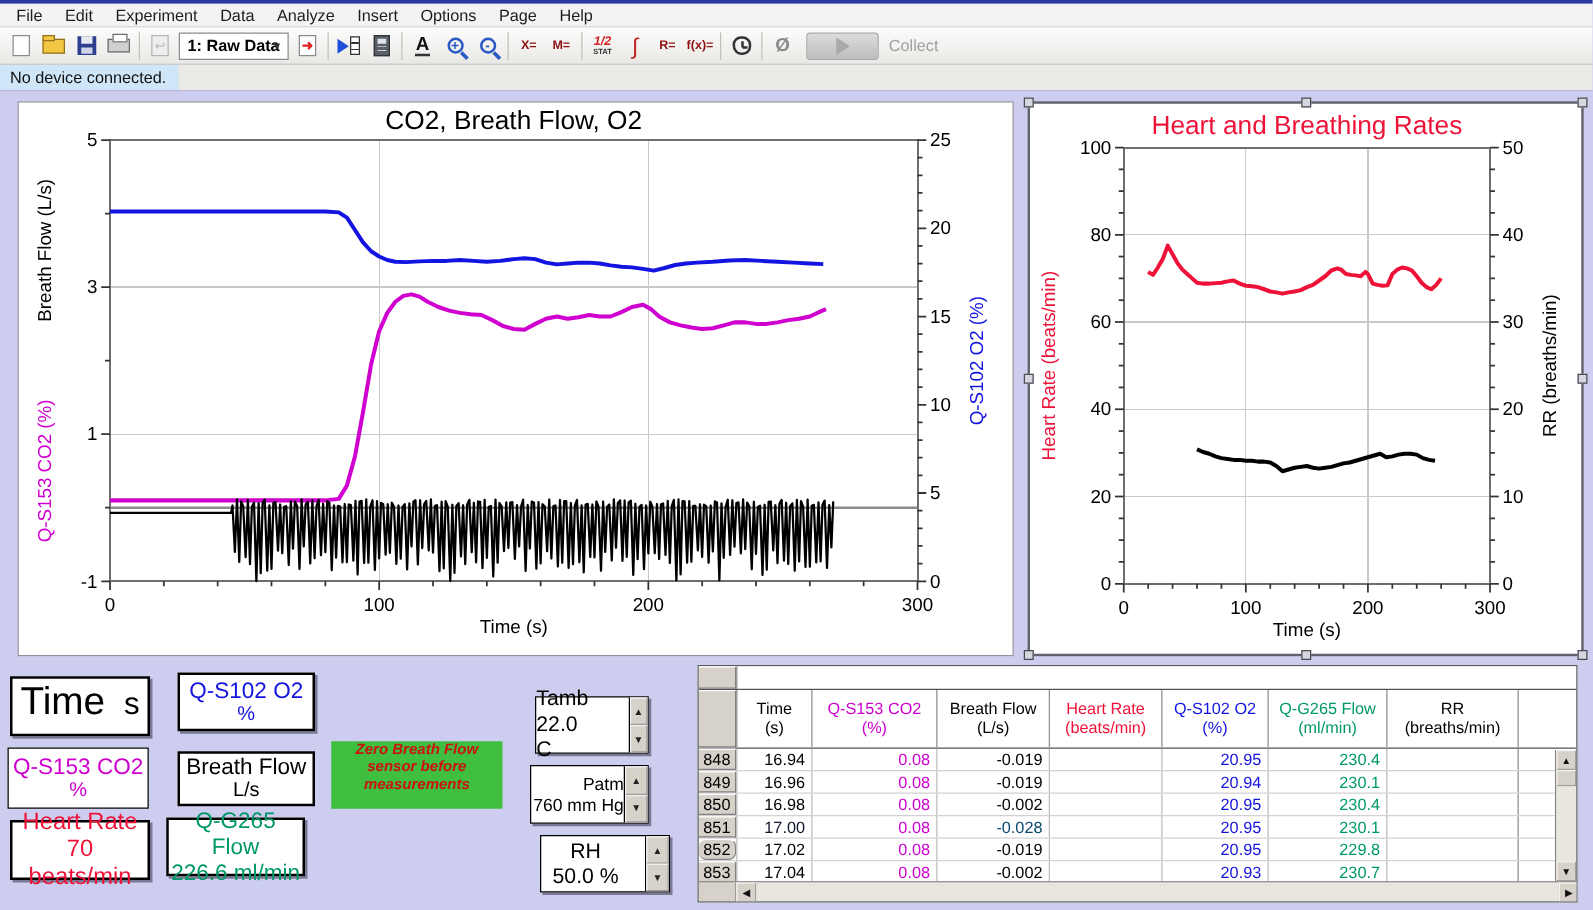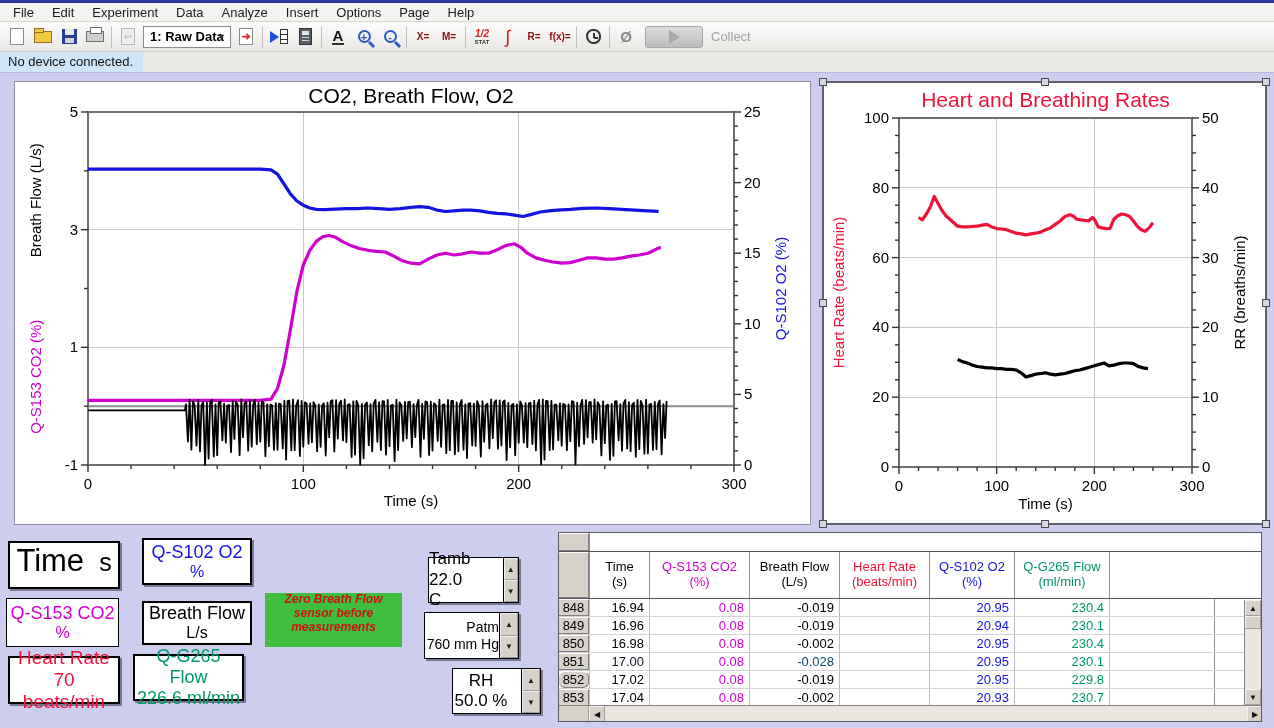--- a/index.html
+++ b/index.html
@@ -109,21 +109,21 @@
     box-shadow:2px 2px 0 rgba(20,20,40,0.45); display:flex; }
   .spin-text { flex:1; display:flex; flex-direction:column; align-items:center; justify-content:center;
     line-height:1.2; }
   .spin-btns { width:19px; border-left:1px solid #000; display:flex; flex-direction:column; }
   .spin-btn { flex:1; background:#d6d2ca; border:1px outset #efefef; display:flex; align-items:center;
     justify-content:center; font-size:8px; color:#222; }
   #spinner-tamb { left:428px; top:484px; width:91px; height:46px;gap:32px; }
   #spinner-tamb .spin-text { font-size:17px; }
   #spinner-patm { left:424px; top:539px; width:95px; height:47px; }
   #spinner-patm .spin-text { font-size:14px;align-items:flex-end; }
-  #spinner-rh { left:452px; top:595px; width:89px; height:46px;gap:12px; }
+  #spinner-rh { left:432px; top:595px; width:104px; height:46px;gap:12px; }
   #spinner-rh .spin-text { font-size:17px; }
 
   
   #data-table { position:absolute; left:558px; top:459px; width:704px; height:190px;
     background:#fff; border:1px solid #5a5a5a; overflow:hidden; }
   .t-row { display:flex; }
   .t-cell { flex:none; overflow:hidden; white-space:nowrap; }
   #latest-row { height:19px; background:#fff; border-bottom:1px solid #555; }
   #latest-row .t-title { display:flex; align-items:center; justify-content:center; font-size:14px; }
   #colhdr-row { height:47px; border-bottom:1px solid #555; }
@@ -524,20 +524,24 @@
           <div>(beats/min)</div>
         </div>
         <div class="t-cell colhdr" style="width: 85px; color: rgb(20, 20, 224);">
           <div>Q-S102 O2</div>
           <div>(%)</div>
         </div>
         <div class="t-cell colhdr" style="width: 95px; color: rgb(0, 153, 102);">
           <div>Q-G265 Flow</div>
           <div>(ml/min)</div>
         </div>
+        <div class="t-cell colhdr" style="width: 105px; color: rgb(0, 0, 0);">
+          <div>RR</div>
+          <div>(breaths/min)</div>
+        </div>
         <div class="t-cell filler" style="width: 49px;"></div>
       </div>
       <div class="t-row d-row">
         <div class="t-cell rowhdr" style="width: 30px;">848</div>
         <div class="t-cell d-cell" style="width: 60px; color: rgb(0, 0, 0);">16.94</div>
         <div class="t-cell d-cell" style="width: 100px; color: rgb(207, 0, 207);">0.08</div>
         <div class="t-cell d-cell" style="width: 90px; color: rgb(0, 0, 0);">-0.019</div>
         <div class="t-cell d-cell" style="width: 90px; color: rgb(238, 18, 56);"></div>
         <div class="t-cell d-cell" style="width: 85px; color: rgb(20, 20, 224);">20.95</div>
         <div class="t-cell d-cell" style="width: 95px; color: rgb(0, 153, 102);">230.4</div>

